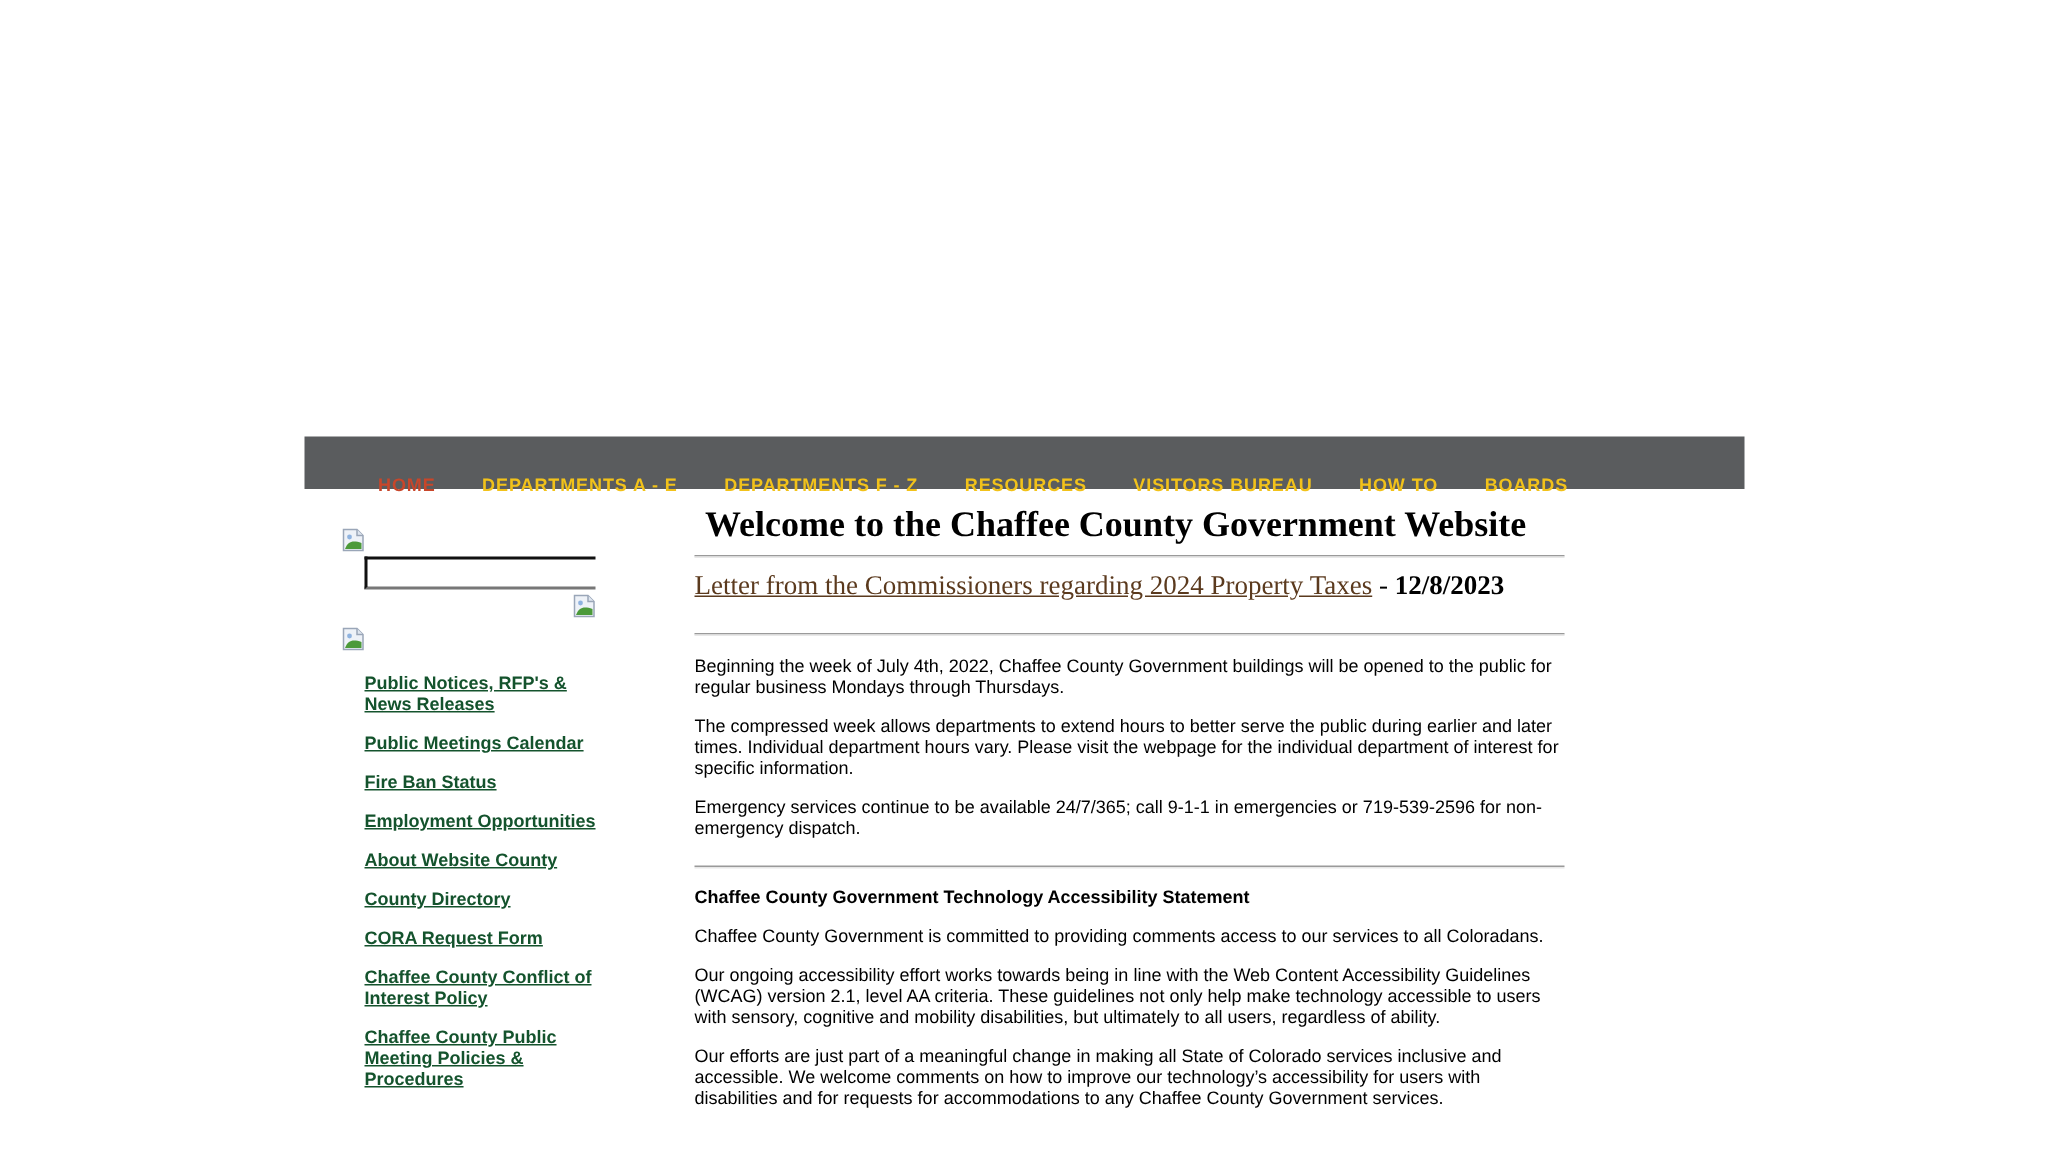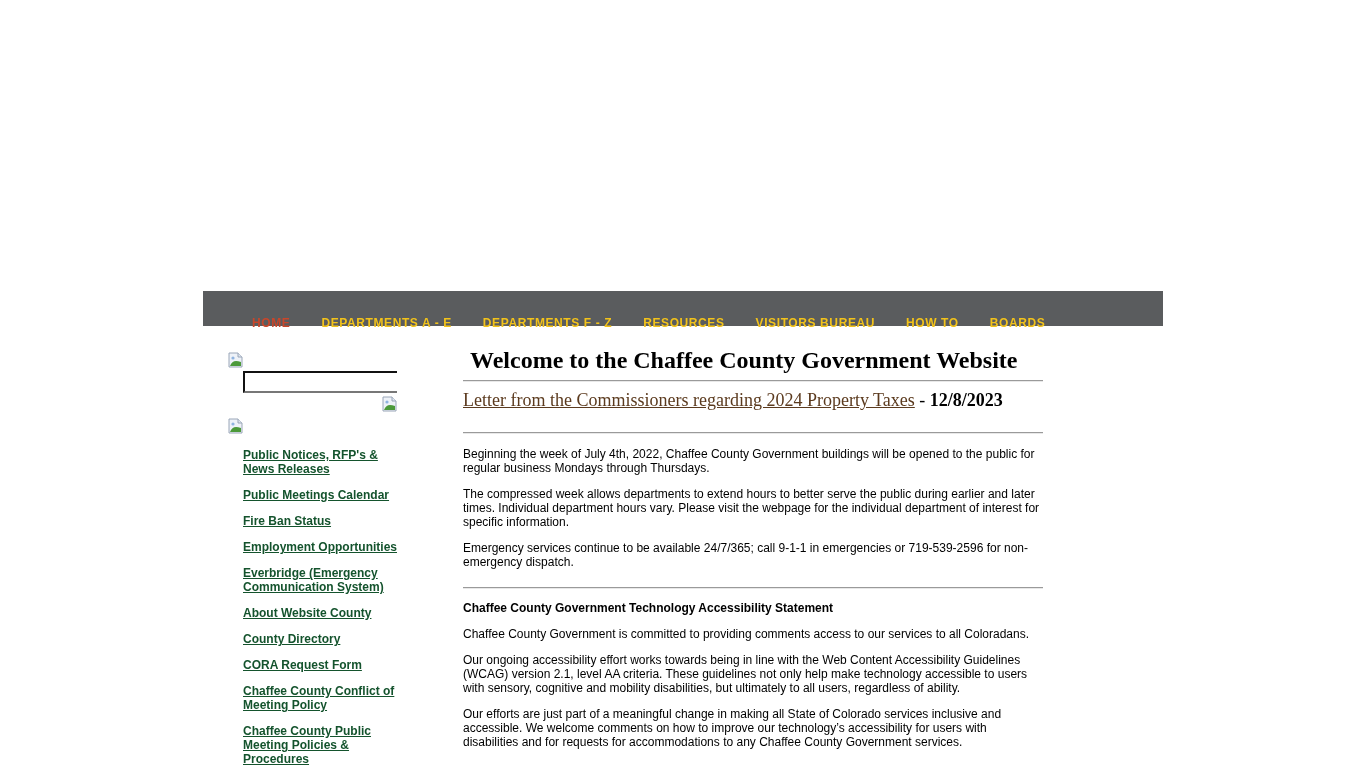--- a/index.html
+++ b/index.html
@@ -84,21 +84,21 @@
       margin-bottom: 12px;
     }
     .side-links a {
       color: #14532d;
       text-decoration: underline;
       cursor: pointer;
     }
 
     .main {
       position: absolute;
-      left: 463px; top: 344px;
+      left: 463px; top: 334px;
       width: 580px;
     }
     .main h1 {
       font-family: "Liberation Serif", serif;
       font-size: 24px;
       font-weight: bold;
       margin: 0 0 0 7px;
       line-height: 32px;
       white-space: nowrap;
     }
@@ -170,25 +170,24 @@
       <path d="M2 14 C4 9 7 8 13 10 V14 Z" fill="#4c9a3a"></path>
       <circle cx="5" cy="6" r="1.6" fill="#8fb3e0"></circle>
     </svg>
   </span>
 
   <ul class="side-links">
     <li><a>Public Notices, RFP's &amp; News Releases</a></li>
     <li><a>Public Meetings Calendar</a></li>
     <li><a>Fire Ban Status</a></li>
     <li><a>Employment Opportunities</a></li>
-    <li><a>Everbridge (Emergency Communication System)</a></li>
     <li><a>About Website County</a></li>
     <li><a>County Directory</a></li>
     <li><a>CORA Request Form</a></li>
-    <li><a>Chaffee County Conflict of Meeting Policy</a></li>
+    <li><a>Chaffee County Conflict of Interest Policy</a></li>
     <li><a>Chaffee County Public Meeting Policies &amp; Procedures</a></li>
   </ul>
 </aside>
 
 <main class="main">
   <h1>Welcome to the Chaffee County Government Website</h1>
   <div class="hr" style="margin-top:4px;"></div>
   <div class="letter-line">
     <a>Letter from the Commissioners regarding 2024 Property Taxes</a><span> - </span><span class="date">12/8/2023</span>
   </div>

